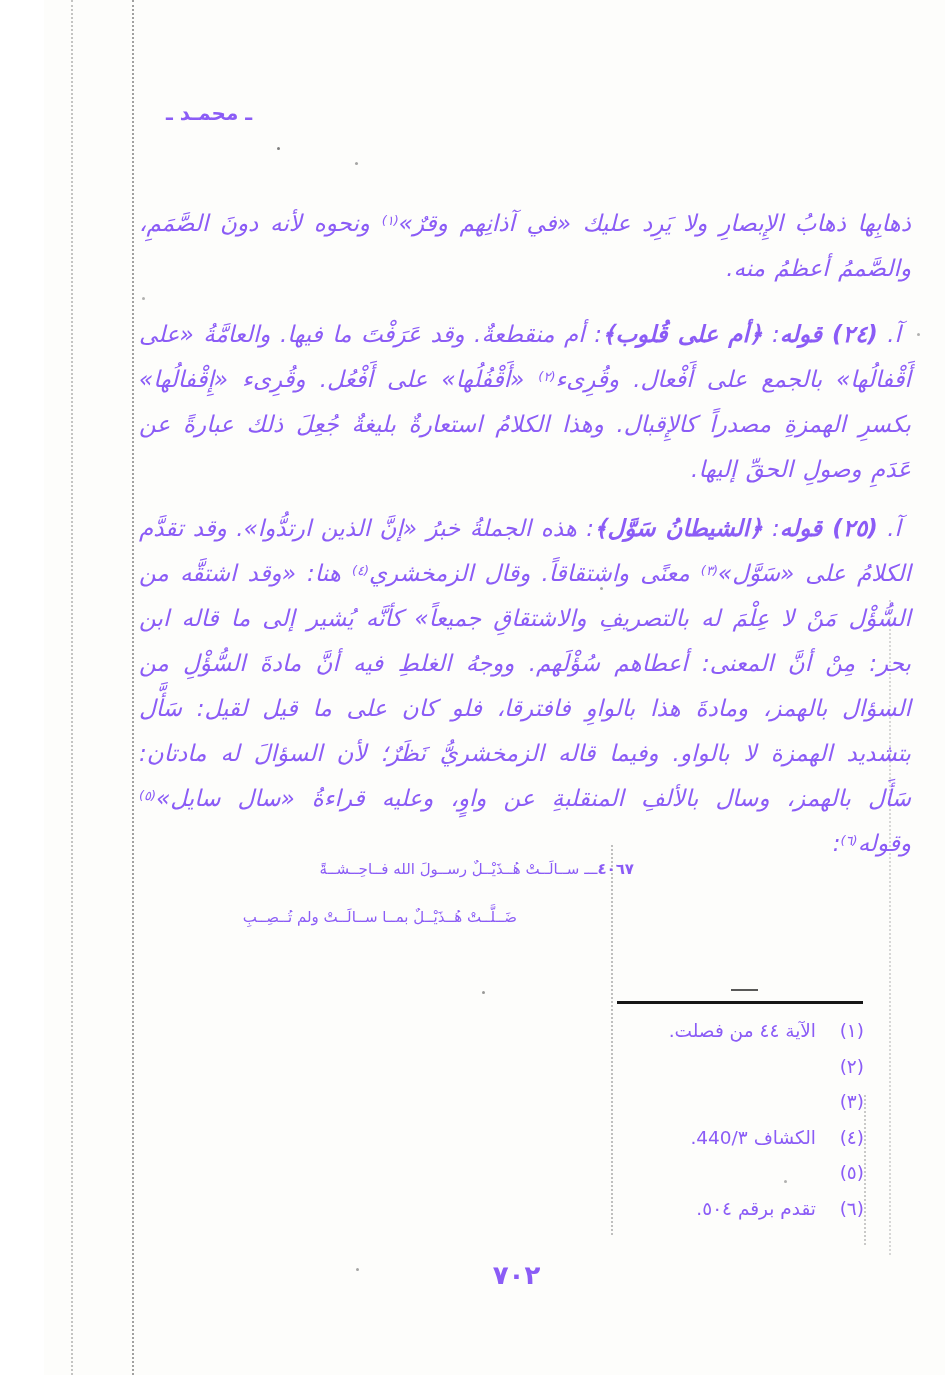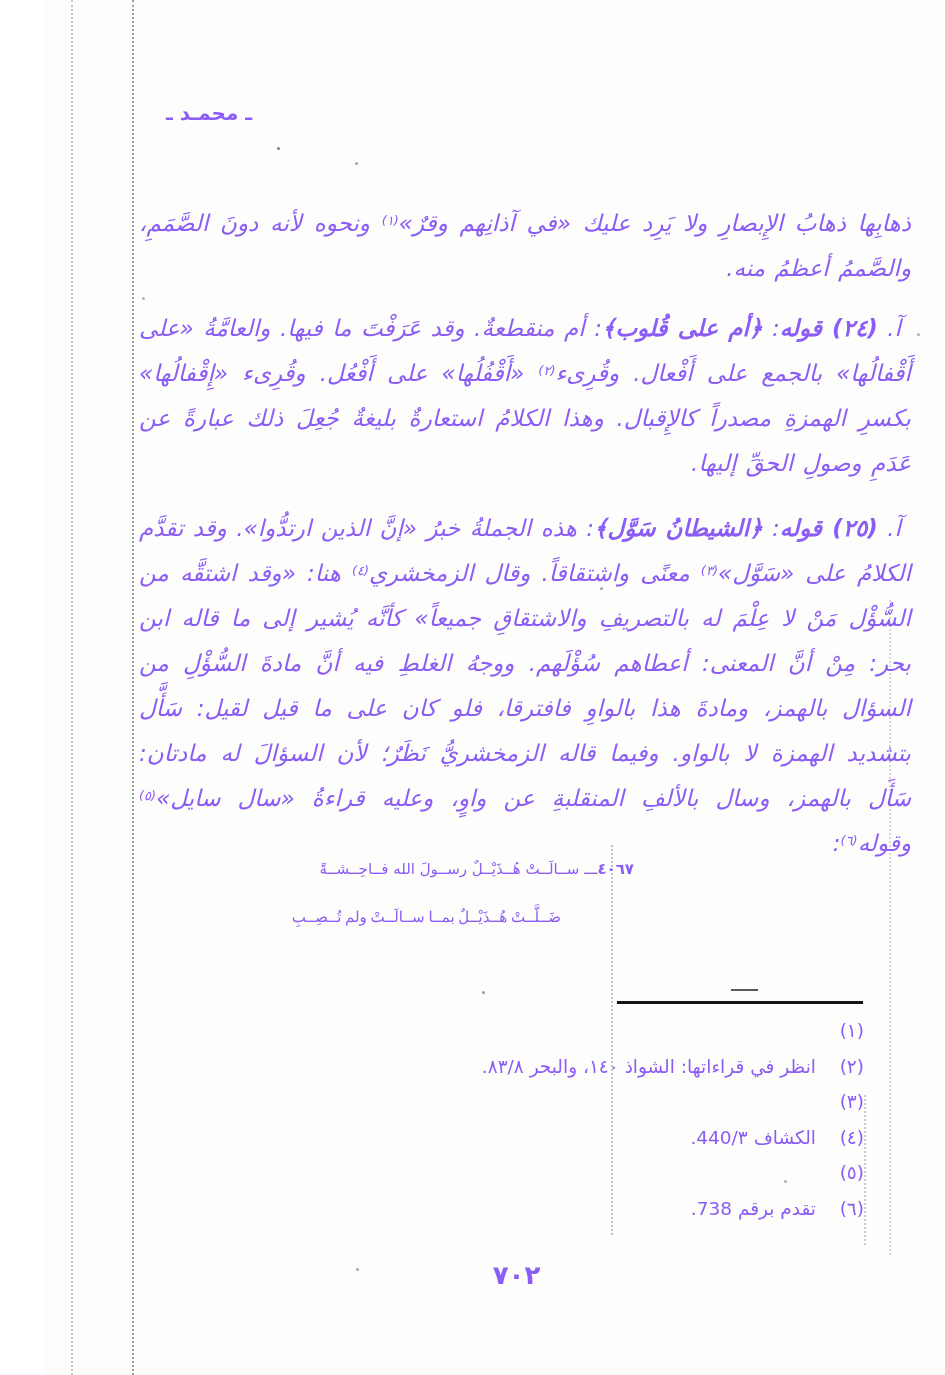--- a/index.html
+++ b/index.html
@@ -26,27 +26,27 @@
     position:absolute;top:101px;left:122px;
     font-size:20px;font-weight:bold;letter-spacing:1px;white-space:nowrap;
   }
   .bodytext{
     position:absolute;right:78px;width:772px;
     font-size:23px;line-height:45px;text-align:justify;
     word-spacing:2px;
     font-style:italic;
   }
   .p1{top:178px;}
-  .s24{top:283px;text-indent:10px;}
+  .s24{top:289px;text-indent:10px;}
   .s25{top:483px;text-indent:10px;}
   .bold{font-weight:bold;}
   sup.fnref{font-size:13px;line-height:0;vertical-align:6px;font-weight:normal;}
   .verse-line{position:absolute;white-space:nowrap;font-size:15px;line-height:45px;}
   .verse-1{top:847px;right:355px;}
-  .verse-2{top:895px;right:428px;font-family:Liberation Serif, serif;}
+  .verse-2{top:895px;right:472px;}
   .verse-num{font-weight:bold;}
   .verse-dash{letter-spacing:0;}
   .fn-rule{position:absolute;top:1001px;left:573px;width:246px;height:3px;background:#161616;}
   .fn-rule-artifact{position:absolute;top:989px;left:687px;width:27px;height:2px;background:#222;opacity:.75;}
   .footnotes{position:absolute;top:1013px;right:125px;width:710px;font-size:18.5px;}
   .fn-row{display:flex;gap:14px;line-height:35.5px;align-items:baseline;}
   .fn-num{flex:0 0 34px;white-space:nowrap;}
   .fn-text{white-space:nowrap;}
   .pageno{
     position:absolute;top:1260px;left:0;right:0;text-align:center;
@@ -75,36 +75,36 @@
 
   <div class="verse-line verse-1"><span class="verse-num">٤٠٦٧</span><span class="verse-dash">ـــ</span> <span>ســالَــتْ هُــذَيْــلٌ رســولَ الله فــاحِــشــةً</span></div>
   <div class="verse-line verse-2"><span>ضَــلَّــتْ هُــذَيْــلٌ بمــا ســالَــتْ ولم تُــصِــبِ</span></div>
 
   <div class="fn-rule-artifact"></div>
   <div class="fn-rule"></div>
 
   <div class="footnotes">
     <div class="fn-row">
         <span class="fn-num">(١)</span>
+        <span class="fn-text">الآية ٤٤ من فصلت.</span>
       </div>
     <div class="fn-row">
         <span class="fn-num">(٢)</span>
-        <span class="fn-text">انظر في قراءاتها: الشواذ ١٤٠، والبحر ٨٣/٨.</span>
       </div>
     <div class="fn-row">
         <span class="fn-num">(٣)</span>
       </div>
     <div class="fn-row">
         <span class="fn-num">(٤)</span>
         <span class="fn-text">الكشاف 440/٣.</span>
       </div>
     <div class="fn-row">
         <span class="fn-num">(٥)</span>
       </div>
     <div class="fn-row">
         <span class="fn-num">(٦)</span>
-        <span class="fn-text">تقدم برقم 738.</span>
+        <span class="fn-text">تقدم برقم ٥٠٤.</span>
       </div>
   </div>
 
   <div class="pageno">٧٠٢</div>
 
 </div>
 
 </body></html>

